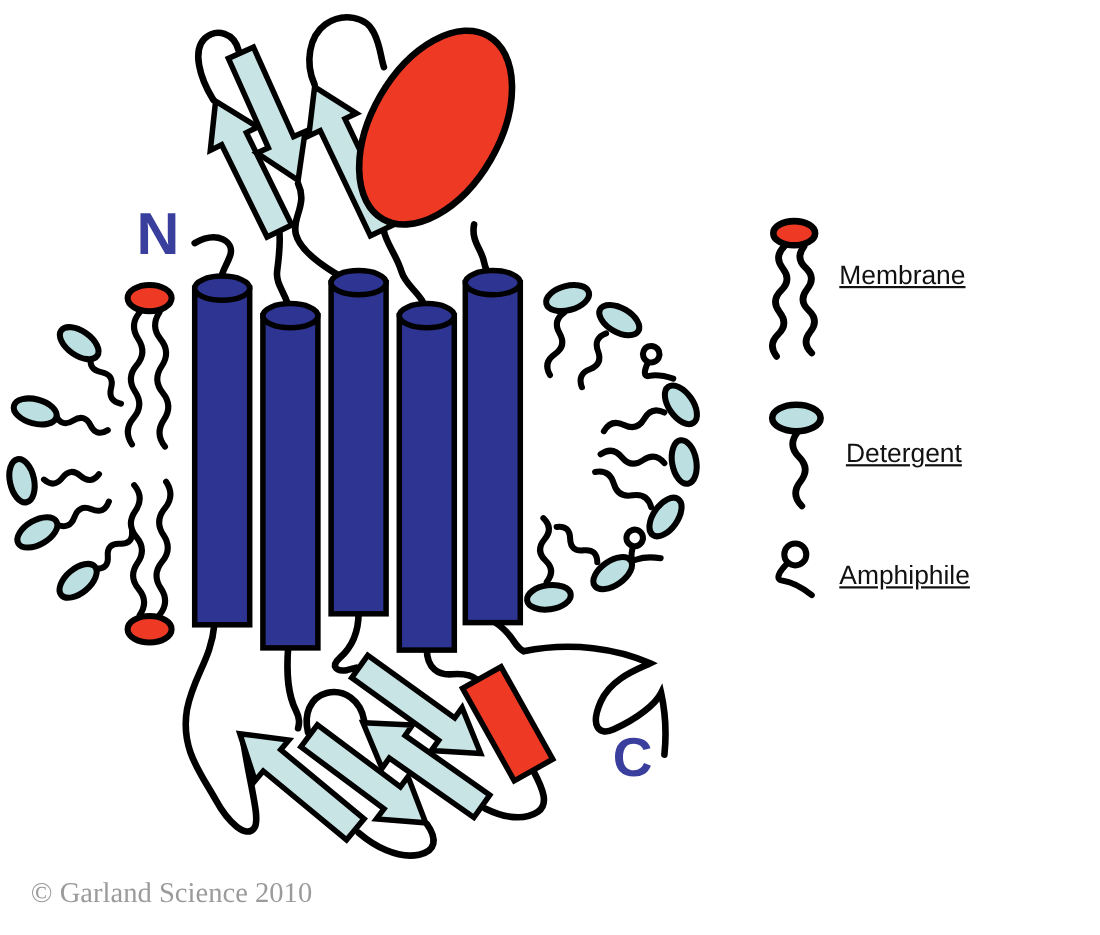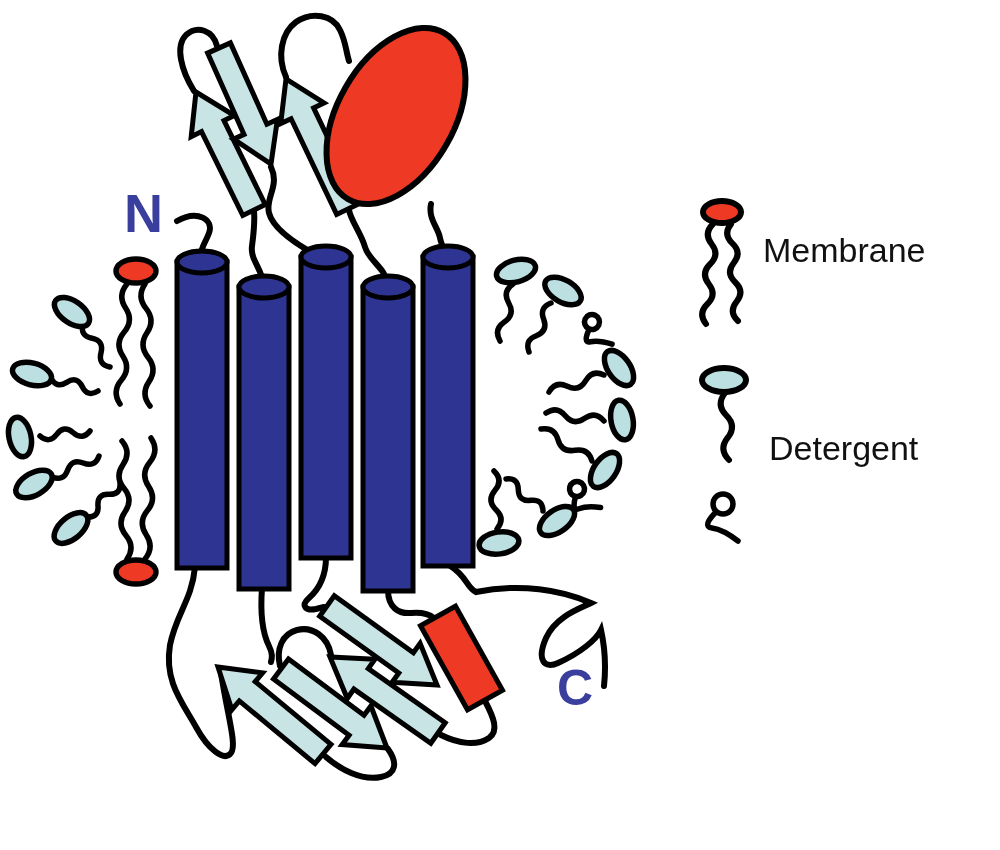--- a/index.html
+++ b/index.html
@@ -3,23 +3,23 @@
 <meta charset="utf-8">
 <style>
   html,body{margin:0;padding:0;background:#fff;}
   .stage{position:relative;width:1000px;height:850px;background:#fff;overflow:hidden;
          font-family:"Liberation Sans",sans-serif;}
   #diagram{position:absolute;left:0;top:0;width:1000px;height:850px;}
   .terminus{position:absolute;font-size:54px;font-weight:700;line-height:1;
             color:var(--terminus,#3A3F9E);}
   #n-label{left:124px;top:186px;}
   #c-label{left:557px;top:663px;font-size:50px;}
-  .legend-label{position:absolute;font-size:34px;color:#111;line-height:45px;white-space:nowrap;}
+  .legend-label{position:absolute;font-size:24px;color:#111;line-height:45px;white-space:nowrap;text-decoration:underline;}
   #legend-membrane{left:763px;top:228px;}
-  #legend-detergent{left:769px;top:390px;margin-top:36px;}
+  #legend-detergent{left:769px;top:390px;}
   #legend-amphiphile{left:763px;top:501px;}
   #copyright{position:absolute;left:28px;top:797px;font-family:"Liberation Serif",serif;
              font-size:26px;color:var(--copyright-color,#9B9B9B);}
 </style>
 </head>
 <body>
 
 <div class="stage" style="--terminus: #3A3F9E; --copyright-color: #9B9B9B;">
   <svg id="diagram" viewBox="0 0 1000 850">
       <g fill="none" stroke="#000000" stroke-width="6" stroke-linecap="round">
@@ -163,14 +163,18 @@
 
   <div class="terminus" id="n-label">N</div>
   <div class="terminus" id="c-label">C</div>
 
   <div class="legend-label" id="legend-membrane">
     <div>Membrane</div>
   </div>
   <div class="legend-label" id="legend-detergent">
     <div>Detergent</div>
   </div>
+  <div class="legend-label" id="legend-amphiphile">
+    <div>Amphiphile</div>
+  </div>
 
+  <div id="copyright">© Garland Science 2010</div>
 </div>
 
 </body></html>

